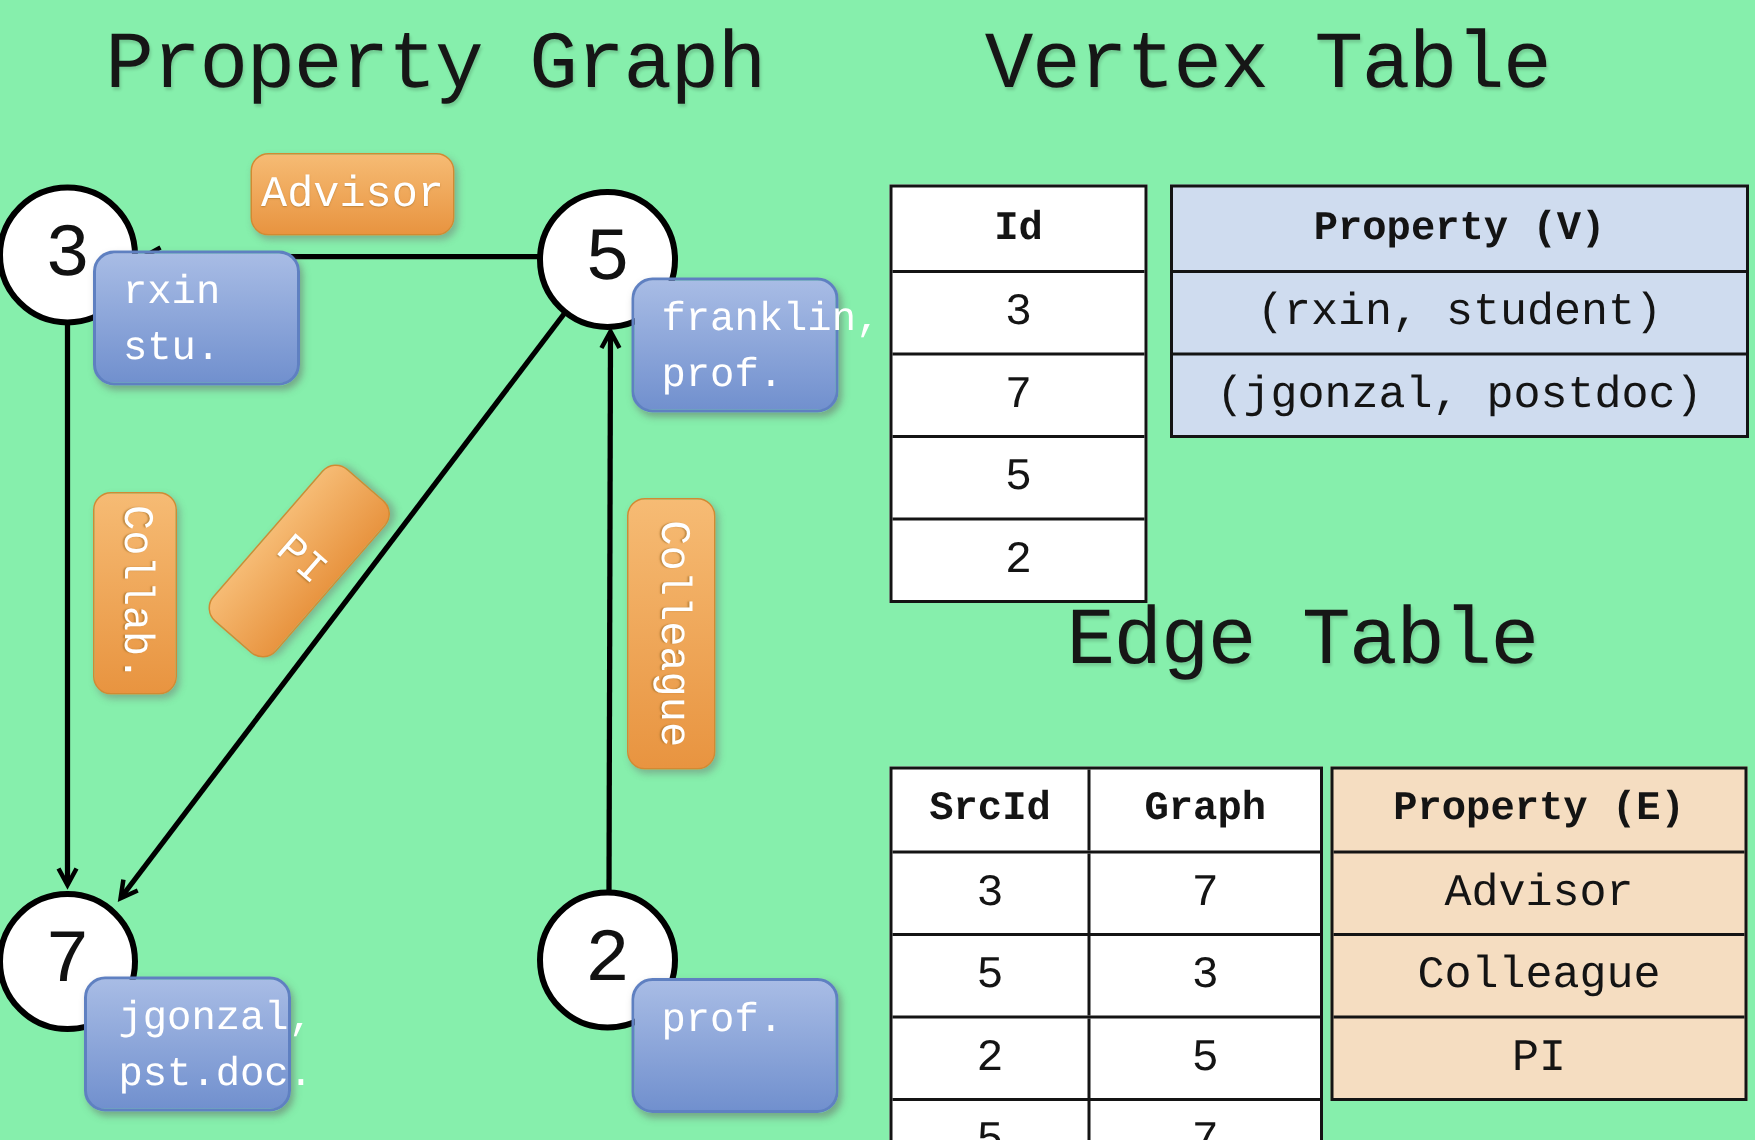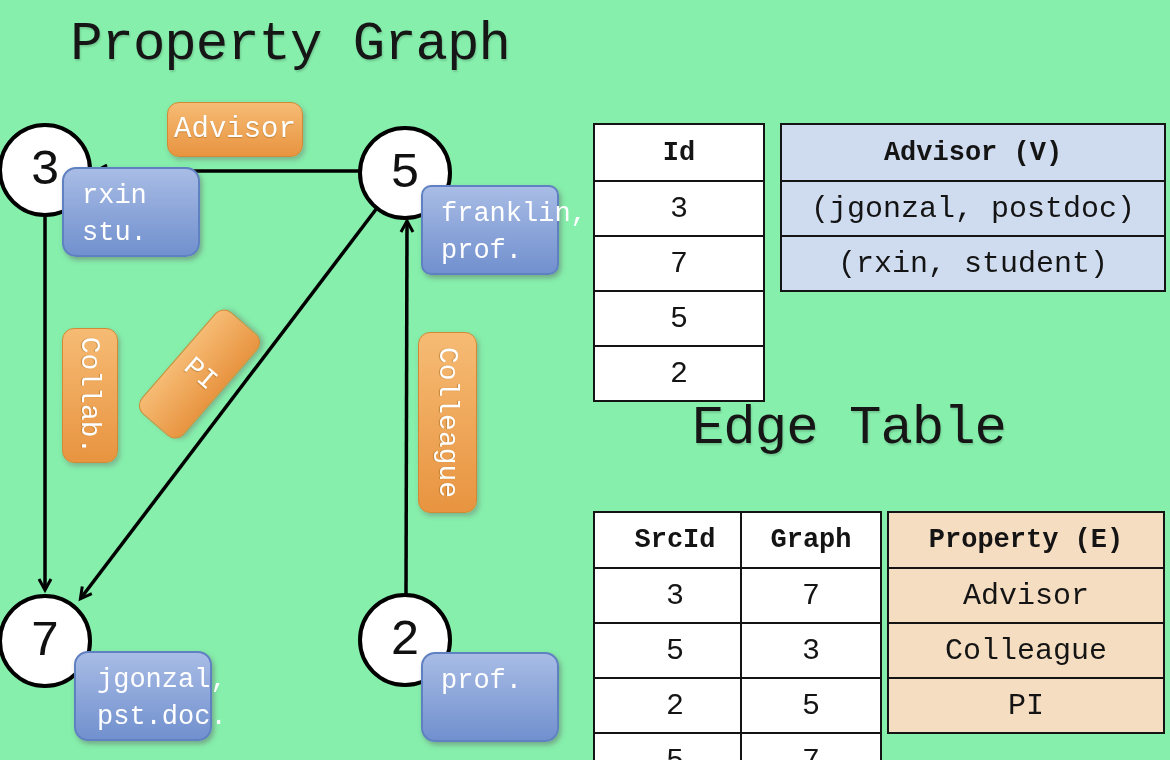--- a/index.html
+++ b/index.html
@@ -7,21 +7,21 @@
     position:relative; width:1170px; height:760px; overflow:hidden;
     font-family:Liberation Mono, monospace; color:#141414; background:#86efac;
   }
   .title {
     position:absolute; text-align:center; font-size:54px; font-weight:400;
     color:#161616; text-shadow:1px 2px 2px rgba(0,0,0,0.15); letter-spacing:-1px;
     white-space:nowrap;
   }
   #graph-title  { left:40px;  top:14px; width:500px; }
   #vertex-title { left:625px; top:14px; width:440px; }
-  #edge-title   { left:629px; top:398px; width:440px; }
+  #edge-title   { left:648px; top:398px; width:440px; }
 
   
   #edge-svg { position:absolute; left:0; top:0; z-index:2; }
   .node {
     position:absolute; width:86px; height:86px; border:4px solid #000; border-radius:50%;
     background:#fff; display:flex; align-items:center; justify-content:center;
     font-size:50px; color:#111; z-index:1;
   }
   #node-3 { left:-2px;  top:123px; }
   #node-5 { left:358px; top:126px; }
@@ -29,22 +29,22 @@
   #node-2 { left:358px; top:593px; }
 
   .vprop {
     position:absolute; width:138px; height:90px; box-sizing:border-box;
     border:2px solid #5F80C1; border-radius:14px;
     background:linear-gradient(#A8BCE5, #7190CE);
     color:#fff; font-size:27px; line-height:37px; padding:9px 0 0 18px;
     box-shadow:2px 3px 5px rgba(100,100,100,0.5); z-index:3;
   }
   #vprop-rxin     { left:62px;  top:167px; }
-  #vprop-franklin { left:421px; top:185px;border-radius:10px; }
-  #vprop-jgonzal  { left:74px;  top:651px;padding-left:21px; }
+  #vprop-franklin { left:421px; top:185px; }
+  #vprop-jgonzal  { left:56px;  top:651px;padding-left:21px; }
   #vprop-istoica  { left:421px; top:652px; }
 
   .elabel {
     position:absolute; box-sizing:border-box;
     border:1.5px solid #D18A33; border-radius:12px;
     background:linear-gradient(#F6BB74, #E89440);
     color:#fff; display:flex; align-items:center; justify-content:center;
     font-size:29px; box-shadow:2px 3px 5px rgba(110,110,110,0.45); z-index:3;
     text-shadow:0 1px 1px rgba(160,110,40,0.6);
   }
@@ -61,35 +61,36 @@
     display:flex; align-items:center; justify-content:center;
     font-size:30px; color:#141414;
   }
   .tcell.header { border-top:none; font-weight:bold; font-size:27px; }
   #vt-id-col   { left:593px; top:100px; width:168px; }
   #vt-id-col .tcell.header { height:55px; }
   #vt-prop-col { left:780px; top:100px; width:382px; background:#CFDCEF; }
   #vt-prop-col .tcell.header { height:55px; }
 
   #et-ids-col  { left:593px; top:488px; width:285px; }
-  .erow { display:flex; height:53px; border-top:2px solid #141414;padding-left:15px; }
+  .erow { display:flex; height:53px; border-top:2px solid #141414; }
   .erow.header { height:54px; border-top:none; }
   .ecell { display:flex; align-items:center; justify-content:center; font-size:30px; }
   .ecell.src { width:130px; border-right:2px solid #141414; }
   .ecell.dst { flex:1; }
   .erow.header .ecell { font-weight:bold; font-size:27px; }
   #et-prop-col { left:887px; top:488px; width:274px; background:#F5DDC1; }
   #et-prop-col .tcell.header { height:54px; }
 </style>
 </head>
 <body>
 
 <div id="canvas">
 
   <div id="graph-title" class="title">Property Graph</div>
+  <div id="vertex-title" class="title">Vertex Table</div>
   <div id="edge-title" class="title">Edge Table</div>
 
   <div class="node" id="node-3">
       <span>3</span>
     </div>
   <div class="node" id="node-5">
       <span>5</span>
     </div>
   <div class="node" id="node-7">
       <span>7</span>
@@ -140,23 +141,23 @@
   </div>
 
   <div class="tcol" id="vt-id-col">
     <div class="tcell header">Id</div>
     <div class="tcell">3</div>
     <div class="tcell">7</div>
     <div class="tcell">5</div>
     <div class="tcell">2</div>
   </div>
   <div class="tcol" id="vt-prop-col">
-    <div class="tcell header">Advisor (V)</div>
+    <div class="tcell header">Property (V)</div>
+    <div class="tcell">(rxin, student)</div>
     <div class="tcell">(jgonzal, postdoc)</div>
-    <div class="tcell">(rxin, student)</div>
   </div>
 
   <div class="tcol" id="et-ids-col">
     <div class="erow header">
       <div class="ecell src">SrcId</div>
       <div class="ecell dst">Graph</div>
     </div>
     <div class="erow">
       <div class="ecell src">3</div>
       <div class="ecell dst">7</div>

